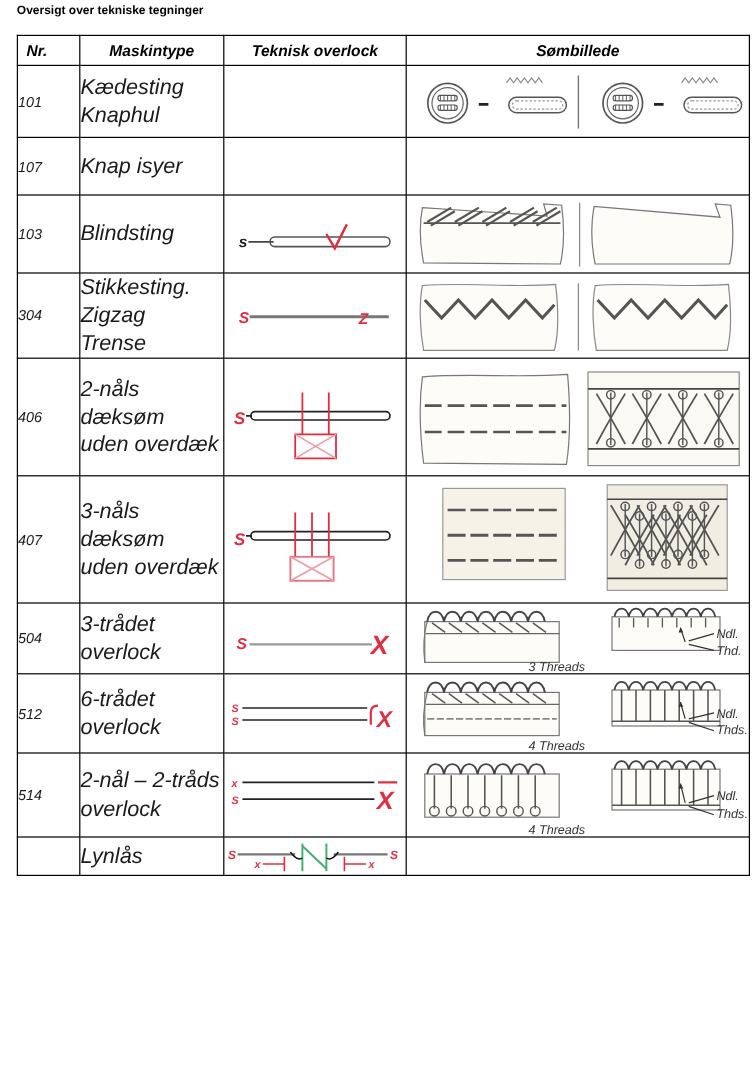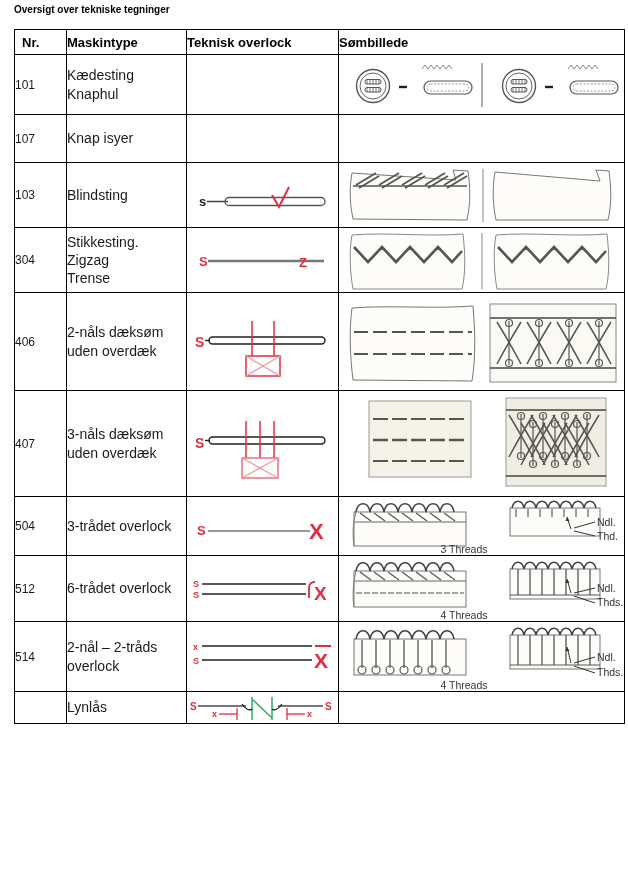--- a/index.html
+++ b/index.html
@@ -9,29 +9,30 @@
     position:relative;overflow:hidden;
   }
   .page-title{
     position:absolute;left:14px;top:4px;margin:0;
     font-size:10px;font-weight:bold;color:#000;
   }
   table.doc{
     position:absolute;left:14px;top:29px;
     border-collapse:collapse;table-layout:fixed;width:611px;
     background:#fff;
+    font-style:italic;
   }
   table.doc th, table.doc td{
     border:1px solid #000;padding:0;vertical-align:middle;
     overflow:hidden;
   }
-  th.hdr{font-size:13px;font-weight:bold;height:24px;text-align:left;color:#000;}
+  th.hdr{font-size:13px;font-weight:bold;height:24px;text-align:center;color:#000;}
   th.hdr.nr{text-align:left;padding-left:7px;}
   td.nr{font-size:12px;padding-left:7px;}
-  td.mt{font-size:14px;padding-left:7px;white-space:pre-line;line-height:1.3;}
+  td.mt{font-size:18px;padding-left:7px;white-space:pre-line;line-height:1.3;}
   td.dr, td.sb{text-align:center;}
   svg{display:block;margin:0 auto;}
   .svgtxt{font-family:"Liberation Sans",sans-serif;}
 </style>
 </head>
 <body>
 
 <svg width="0" height="0" style="position:absolute" aria-hidden="true">
   <defs>
     <g id="btnunit">

